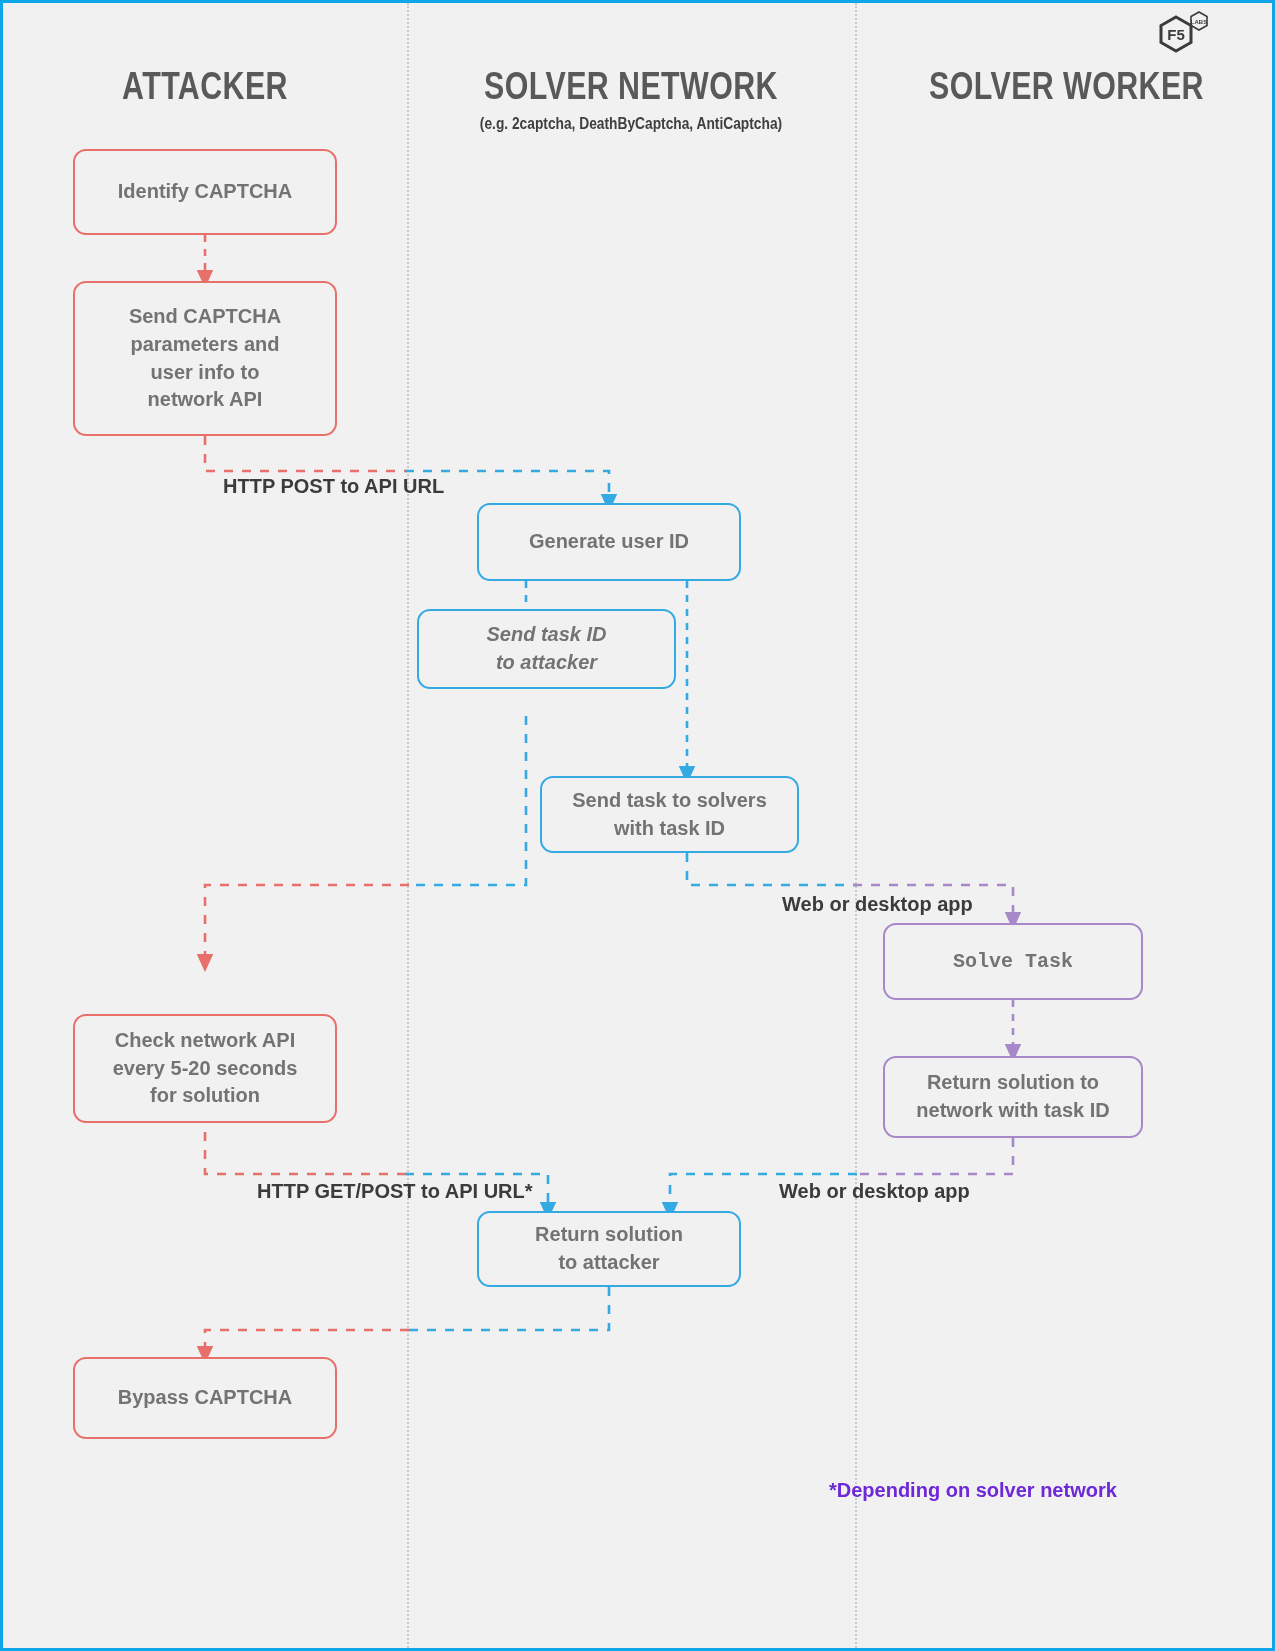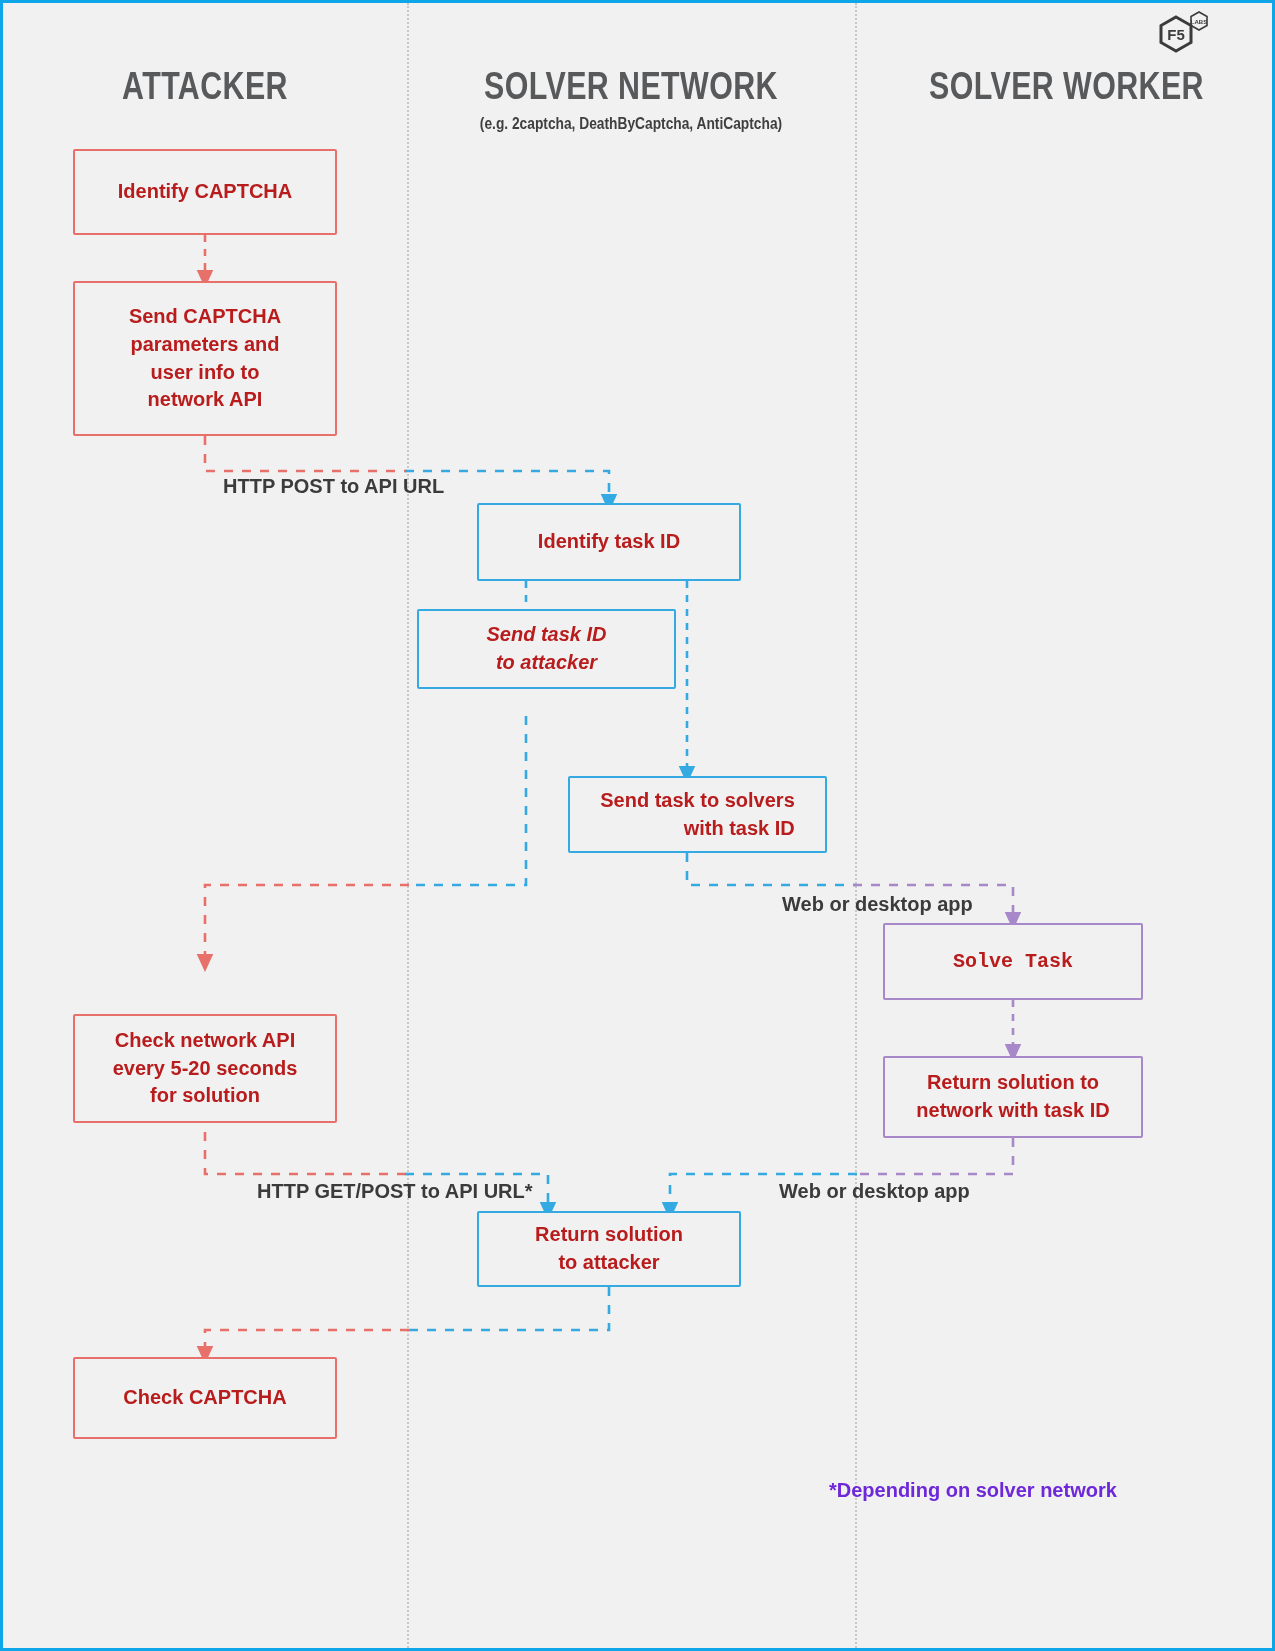--- a/index.html
+++ b/index.html
@@ -34,25 +34,25 @@
     font-size:16px;
     transform:scaleX(.86);
     white-space:nowrap;
   }
   .node{
     position:absolute;
     box-sizing:border-box;
     background:#f1f1f1;
     display:flex;align-items:center;justify-content:center;
     text-align:center;
-    color:#b91c1c;
+    color:#737373;
     font-weight:bold;
     font-size:20px;
     line-height:1.38;
-    border-radius:2px;
+    border-radius:13px;
     padding:6px 10px;
     white-space:pre-line;
   }
   .node.red{border:2.5px solid #e8706a;}
   .node.blue{border:2.5px solid #35aae2;}
   .node.purple{border:2.5px solid #a788c8;}
   .edge-label{
     position:absolute;
     font-size:20px;
     font-weight:bold;
@@ -131,41 +131,41 @@
     <path d="M406,1327 L202,1327 L202,1352" fill="none" stroke="#e8706a" stroke-width="2.6" stroke-dasharray="9,9" marker-end="url(#ar-red)"></path>
   </svg>
 
   <div class="node red" style="left:70px;top:146px;width:264px;height:86px;">Identify CAPTCHA</div>
 
   <div class="node red" style="left:70px;top:278px;width:264px;height:155px;">Send CAPTCHA
 parameters and
 user info to
 network API</div>
 
-  <div class="node blue" style="left:474px;top:500px;width:264px;height:78px;">Identify task ID</div>
+  <div class="node blue" style="left:474px;top:500px;width:264px;height:78px;">Generate user ID</div>
 
   <div class="node blue" style="left:414px;top:606px;width:259px;height:80px;font-style:italic;">Send task ID
 to attacker</div>
 
-  <div class="node blue" style="left:565px;top:773px;width:259px;height:77px;text-align:right;">Send task to solvers
+  <div class="node blue" style="left:537px;top:773px;width:259px;height:77px;">Send task to solvers
 with task ID</div>
 
   <div class="node purple" style="left:880px;top:920px;width:260px;height:77px;font-family:Liberation Mono, monospace;">Solve Task</div>
 
   <div class="node purple" style="left:880px;top:1053px;width:260px;height:82px;">Return solution to
 network with task ID</div>
 
   <div class="node red" style="left:70px;top:968px;width:264px;height:109px;margin-top:43px;">Check network API
 every 5-20 seconds
 for solution</div>
 
   <div class="node blue" style="left:474px;top:1208px;width:264px;height:76px;">Return solution
 to attacker</div>
 
-  <div class="node red" style="left:70px;top:1354px;width:264px;height:82px;">Check CAPTCHA</div>
+  <div class="node red" style="left:70px;top:1354px;width:264px;height:82px;">Bypass CAPTCHA</div>
 
   <div class="edge-label" style="left:220px;top:472px;">HTTP POST to API URL</div>
   <div class="edge-label" style="left:779px;top:890px;">Web or desktop app</div>
   <div class="edge-label" style="left:222px;top:1177px;margin-left:32px;">HTTP GET/POST to API URL*</div>
   <div class="edge-label" style="left:776px;top:1177px;">Web or desktop app</div>
 
   <div class="footnote" style="left:826px;top:1476px;">*Depending on solver network</div>
 
 </div>
 

